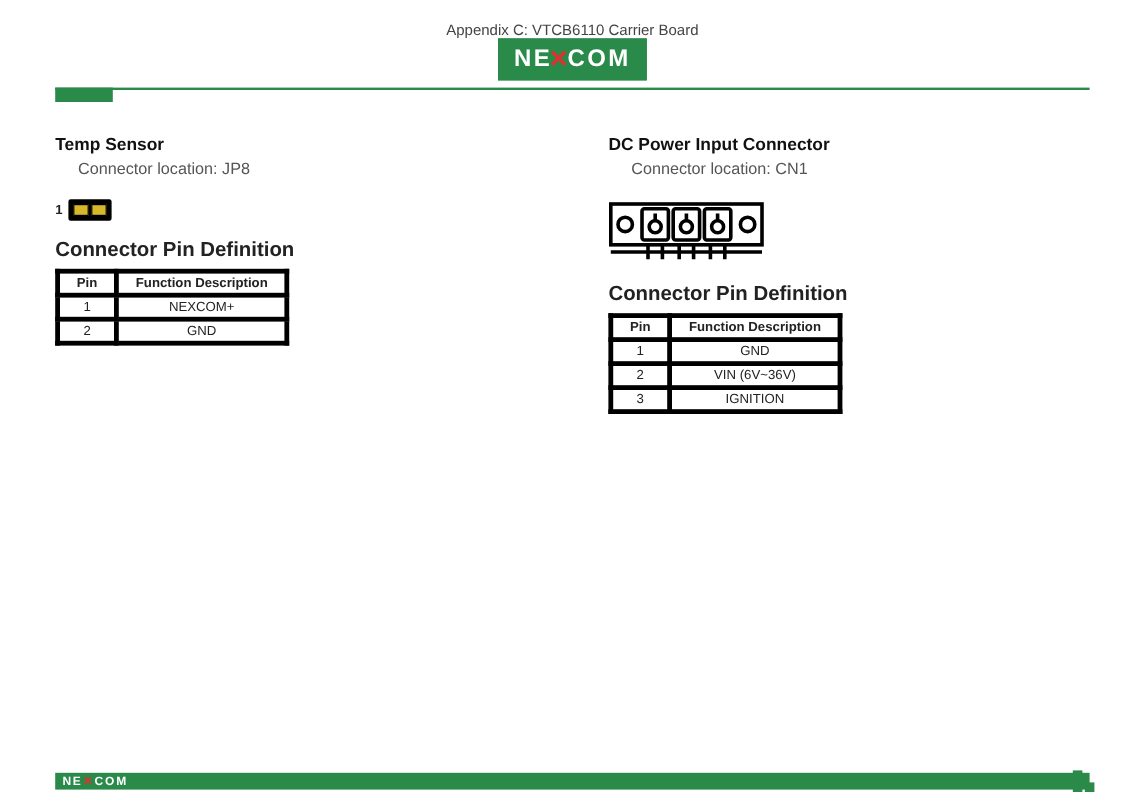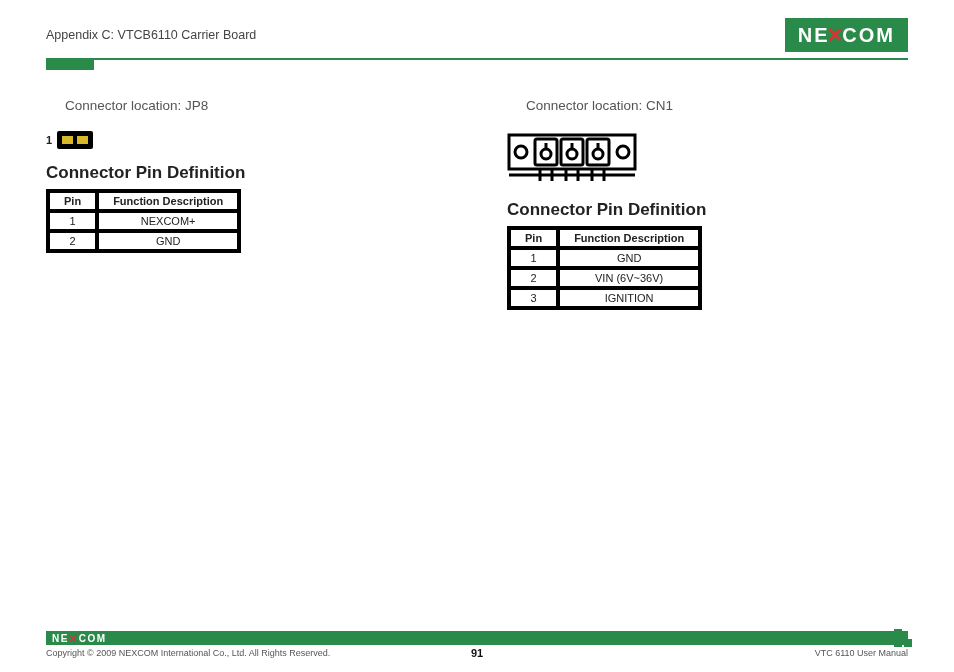--- a/index.html
+++ b/index.html
@@ -6,20 +6,21 @@
   body {
     font-family: "Segoe UI", Arial, sans-serif;
     width: 954px; height: 672px;
     background: #fff; color: #222;
     position: relative;
     font-size: 13px;
   }
   .header {
     display: flex; justify-content: space-between; align-items: center;
     padding: 18px 46px 6px 46px;
+    flex-direction: column;
   }
   .header-left { font-size: 12.5px; color: #444; }
   .logo {
     background: #2a8a4a;
     color: #fff; font-weight: 800;
     font-size: 20px; letter-spacing: 2px;
     padding: 2px 10px; border: 3px solid #2a8a4a;
     display: inline-flex; align-items: center;
   }
   .logo .x-icon { color: #e03030; margin: 0 -3px; font-weight: 900; }
@@ -75,20 +76,21 @@
     <span>NE</span>
     <span class="x-icon">✕</span>
     <span>COM</span>
   </div>
 </div>
 <div class="header-rule"></div>
 <div class="tab-accent"></div>
 
 <div class="content">
   <div class="col">
+    <h2>Temp Sensor</h2>
     <div class="sub">Connector location: JP8</div>
 
     <div class="pin-diagram">
       <span class="pin-label">1</span>
       <span class="conn2pin">
         <span class="pad"></span>
         <span class="pad"></span>
       </span>
     </div>
 
@@ -105,20 +107,21 @@
       </tr>
       <tr>
         <td>2</td>
         <td>GND</td>
       </tr>
     </tbody>
       </table>
   </div>
 
   <div class="col">
+    <h2>DC Power Input Connector</h2>
     <div class="sub">Connector location: CN1</div>
 
     <div class="dc-diagram">
       <svg class="dc-svg" width="130" height="55" viewBox="0 0 130 55">
         <rect x="2" y="4" width="126" height="34" fill="none" stroke="#000" stroke-width="3"></rect>
         <line x1="2" y1="44" x2="128" y2="44" stroke="#000" stroke-width="3"></line>
         <circle cx="14" cy="21" r="6" fill="none" stroke="#000" stroke-width="3"></circle>
         <circle cx="116" cy="21" r="6" fill="none" stroke="#000" stroke-width="3"></circle>
         <g fill="none" stroke="#000" stroke-width="3">
           <rect x="28" y="8" width="22" height="26" rx="2"></rect>
@@ -171,18 +174,13 @@
     <span class="footer-logo">
       <span>NE</span><span class="x-icon">✕</span><span>COM</span>
     </span>
     <div class="footer-dots">
       <span></span>
         <span style="visibility:hidden"></span>
         <span></span>
         <span></span>
     </div>
   </div>
-  <div class="footer-meta">
-    <span>Copyright © 2009 NEXCOM International Co., Ltd. All Rights Reserved.</span>
-    <span class="page-num">91</span>
-    <span>VTC 6110 User Manual</span>
-  </div>
 </div>
 
 </body></html>

